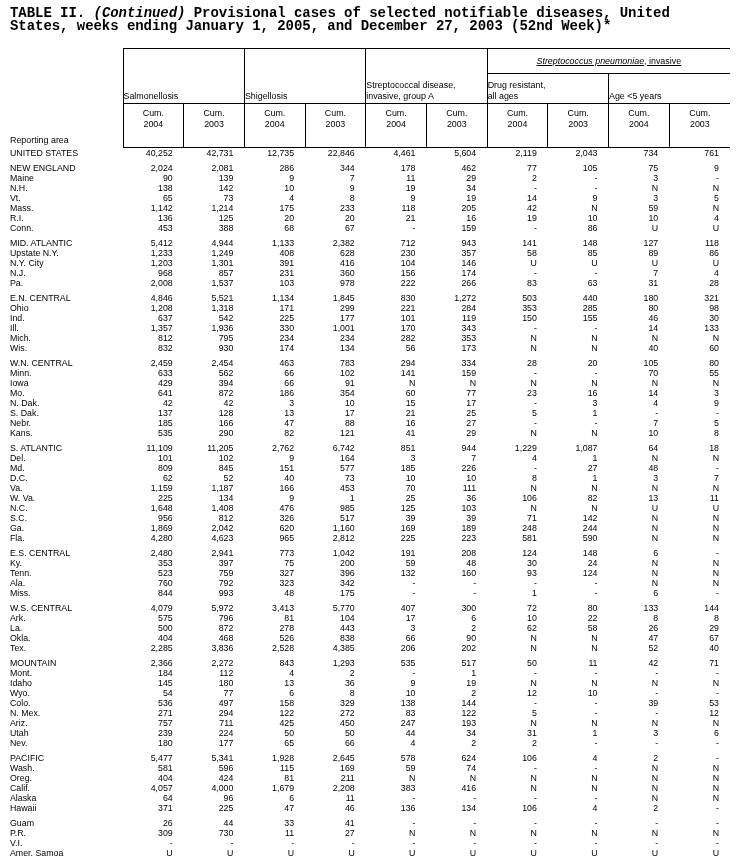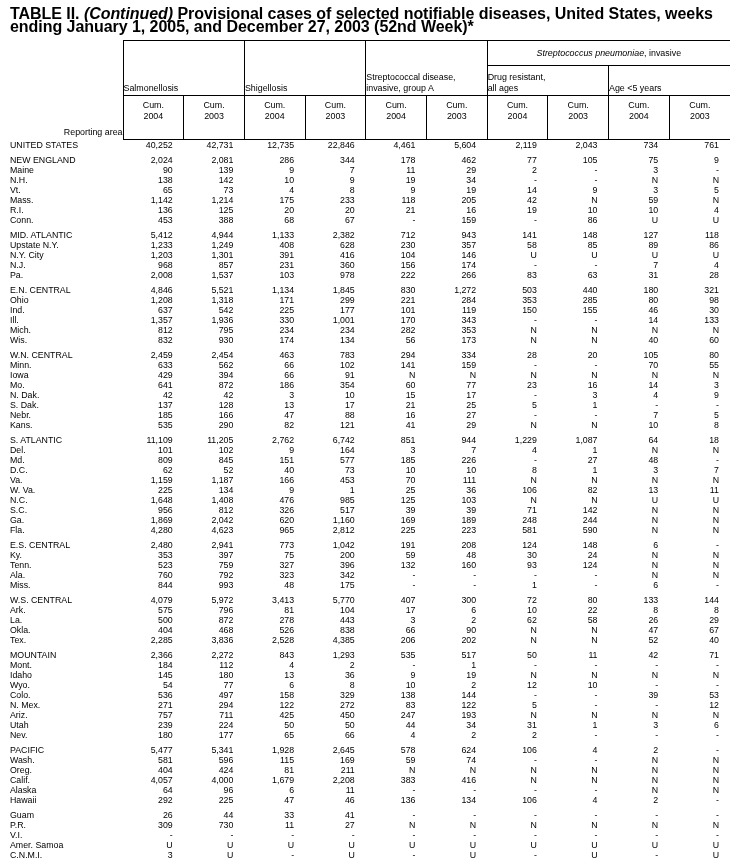--- a/index.html
+++ b/index.html
@@ -4,43 +4,43 @@
 <style>
   html, body { margin:0; padding:0; background:#fff; }
   body {
     width:739px; height:858px; overflow:hidden; color:#000;
     font-family:"Liberation Sans", sans-serif;
     -webkit-font-smoothing:antialiased;
   }
   .page { padding:7px 9px 0 10px; box-sizing:border-box; }
 
   .title {
-    font-weight:bold; font-size:16px; line-height:13px;
-    letter-spacing:-0.05px; margin-bottom:7px;
+    font-weight:bold; font-size:14px; line-height:13px;
+    letter-spacing:-0.05px; margin-bottom:15px;font-family:Liberation Mono, monospace;
   }
   .title .cont { font-style:italic; }
 
   table.diseases {
     border-collapse:collapse; table-layout:fixed;
     width:720px; font-size:8.8px; line-height:10px;
     border-bottom:1px solid #000;
   }
   col.c-area { width:113px; }
   col.c-num  { width:60.7px; }
 
   th { font-weight:normal; padding:0; font-size:8.9px; }
 
   th.area-h {
-    text-align:right; vertical-align:bottom;
+    text-align:left; vertical-align:bottom;
     padding-bottom:3px; line-height:10px;
   }
   tr.h1 th.spacer { border-top:1px solid #000; border-left:1px solid #000; height:21px; }
   th.pneumo {
     border-top:1px solid #000; border-left:1px solid #000; border-bottom:1px solid #000;
-    text-align:center; vertical-align:middle; height:21px; padding:1px 0 2px 0;
+    text-align:center; vertical-align:middle; height:21px; padding:1px 0 2px 0;text-decoration:underline;
   }
   th.pneumo .sp-it { font-style:italic; }
 
   tr.h2 th.group {
     border-left:1px solid #000; border-bottom:1px solid #000;
     text-align:left; vertical-align:bottom;
     height:27px; padding-bottom:2px; line-height:10.5px;
   }
   tr.h3 th.cum {
     border-left:1px solid #000; border-bottom:1px solid #000;
@@ -976,21 +976,21 @@
           <td class="val">11</td>
           <td class="val">-</td>
           <td class="val">-</td>
           <td class="val">-</td>
           <td class="val">-</td>
           <td class="val">N</td>
           <td class="val">N</td>
         </tr>
         <tr>
           <td class="area">Hawaii</td>
-          <td class="val">292</td>
+          <td class="val">371</td>
           <td class="val">225</td>
           <td class="val">47</td>
           <td class="val">46</td>
           <td class="val">136</td>
           <td class="val">134</td>
           <td class="val">106</td>
           <td class="val">4</td>
           <td class="val">2</td>
           <td class="val">-</td>
         </tr>

